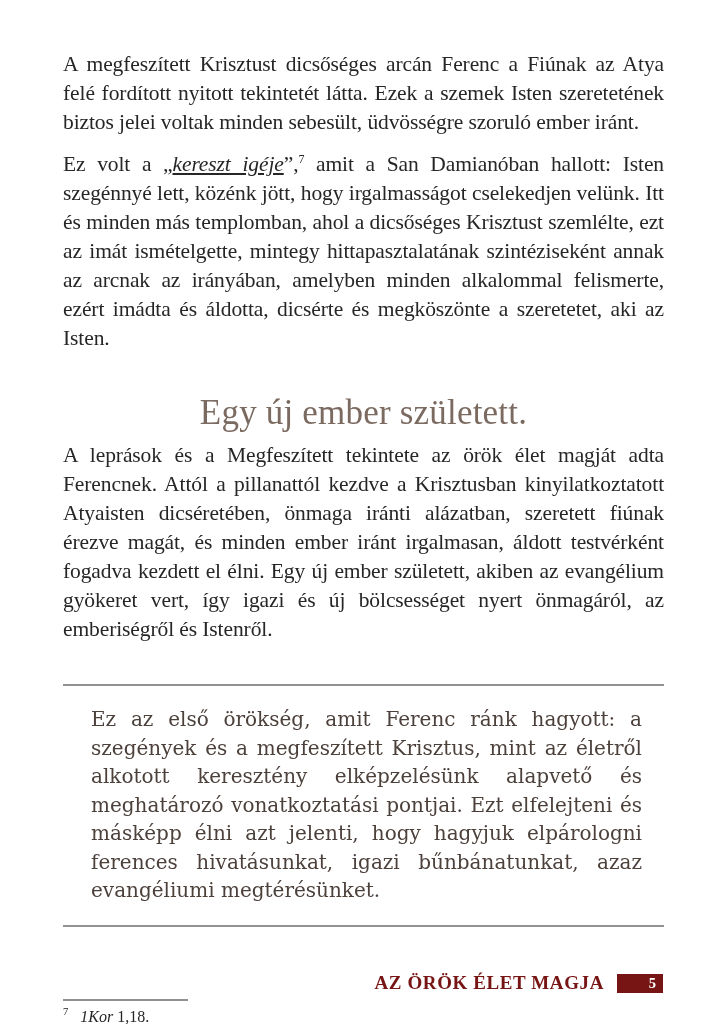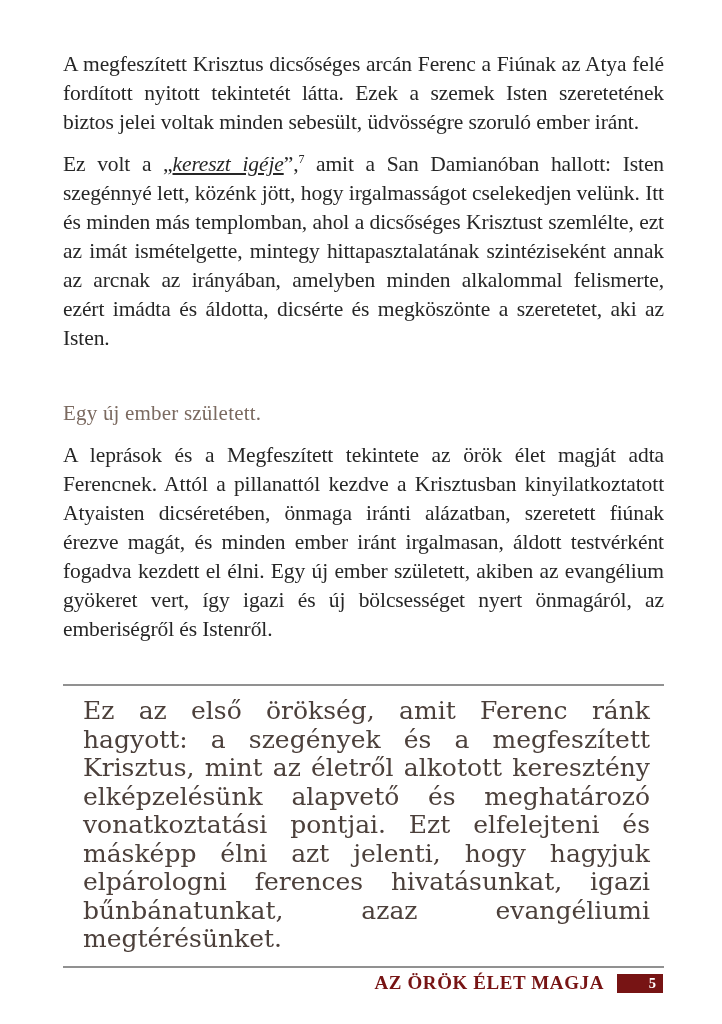--- a/index.html
+++ b/index.html
@@ -27,38 +27,39 @@
     letter-spacing: -0.1px;
   }
   .body-par em { font-style: italic; text-decoration: underline; }
   .footnote-ref {
     font-size: 12px;
     vertical-align: super;
     line-height: 0;
   }
   .section-heading {
     margin: 44px 0 12px 0;
-    font-size: 21px;
+    font-size: 35px;
     font-weight: 400;
     line-height: 32px;
     color: var(--heading, #7b6a60);
     letter-spacing: 0.2px;
+    text-align: center;
   }
   .quote-block {
     margin-top: 40px;
   }
   .rule {
     height: 2px;
     background: var(--rule, #919191);
   }
   .quote-text {
-    margin: 0;
+    margin: 8px;
     padding: 11px 14px 12px 20px;
     font-family: "DejaVu Serif", serif;
-    font-size: 25px;
+    font-size: 20px;
     line-height: 28.5px;
     color: var(--quote_text, #4c403b);
     text-align: justify;
   }
   .footnote-area {
     margin-top: 72px;
   }
   .footnote-rule {
     width: 125px;
     height: 2px;
@@ -110,21 +111,21 @@
     line-height: 1;
   }
 </style>
 </head>
 <body>
 
 <div class="page">
 
   <main>
 
-    <p class="body-par">A megfeszített Krisztus dicsőséges arcán Ferenc a Fiúnak az Atya felé fordított nyitott tekintetét látta. Ezek a szemek Isten szeretetének biztos jelei voltak minden sebesült, üdvösségre szoruló ember iránt.</p>
+    <p class="body-par">A megfeszített Krisztust dicsőséges arcán Ferenc a Fiúnak az Atya felé fordított nyitott tekintetét látta. Ezek a szemek Isten szeretetének biztos jelei voltak minden sebesült, üdvösségre szoruló ember iránt.</p>
 
     <p class="body-par"><span>Ez volt a „</span><em>kereszt igéje</em><span>”,</span><sup class="footnote-ref">7</sup><span> amit a San Damianóban hallott: Isten szegénnyé lett, közénk jött, hogy irgalmasságot cselekedjen velünk. Itt és minden más templomban, ahol a dicsőséges Krisztust szemlélte, ezt az imát ismételgette, mintegy hittapasztalatának szintéziseként annak az arcnak az irányában, amelyben minden alkalommal felismerte, ezért imádta és áldotta, dicsérte és megköszönte a szeretetet, aki az Isten.</span></p>
 
     <h2 class="section-heading">Egy új ember született.</h2>
 
     <p class="body-par">A leprások és a Megfeszített tekintete az örök élet magját adta Ferencnek. Attól a pillanattól kezdve a Krisztusban kinyilatkoztatott Atyaisten dicséretében, önmaga iránti alázatban, szeretett fiúnak érezve magát, és minden ember iránt irgalmasan, áldott testvérként fogadva kezdett el élni. Egy új ember született, akiben az evangélium gyökeret vert, így igazi és új bölcsességet nyert önmagáról, az emberiségről és Istenről.</p>
 
     <div class="quote-block">
       <div class="rule"></div>
       <p class="quote-text">Ez az első örökség, amit Ferenc ránk hagyott: a szegények és a megfeszített Krisztus, mint az életről alkotott keresztény elképzelésünk alapvető és meghatározó vonatkoztatási pontjai. Ezt elfelejteni és másképp élni azt jelenti, hogy hagyjuk elpárologni ferences hivatásunkat, igazi bűnbánatunkat, azaz evangéliumi megtérésünket.</p>

